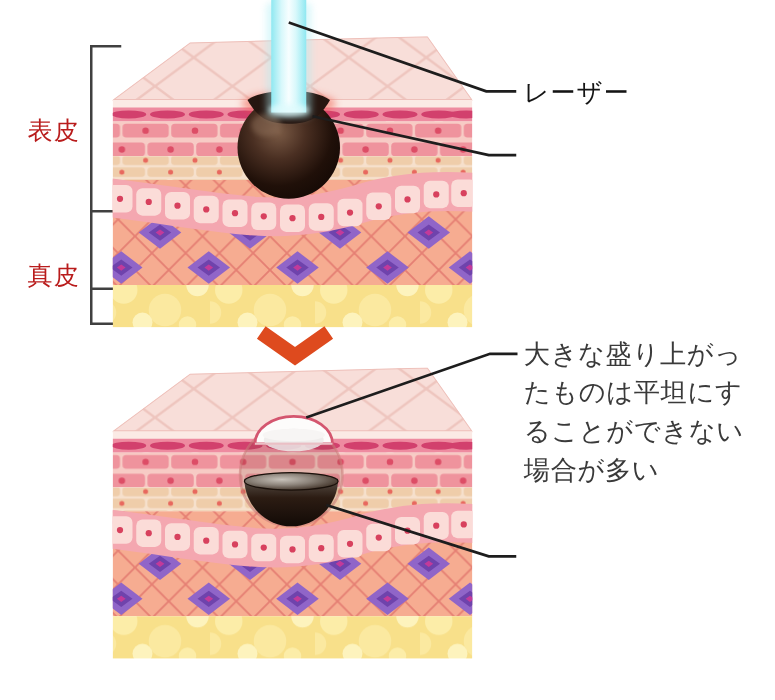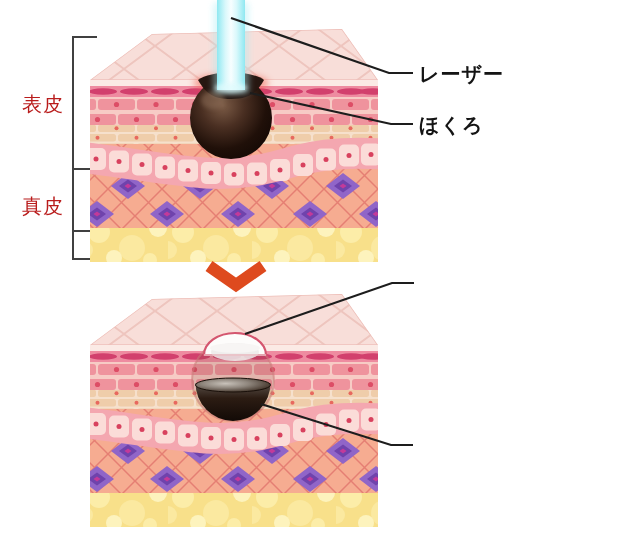--- a/index.html
+++ b/index.html
@@ -4,21 +4,21 @@
 <style>
   html,body{margin:0;padding:0;background:#ffffff;}
   .stage{
     position:relative;width:620px;height:560px;background:#ffffff;overflow:hidden;
     font-family:"DejaVu Sans",sans-serif;
   }
   .stage svg{position:absolute;left:0;top:0;}
   .lbl{position:absolute;color:#b91c1c;white-space:pre-line;}
   .layer-lbl{font-size:20px;line-height:24px;letter-spacing:1px;}
   .sub-lbl{line-height:23px;}
-  .callout{font-size:20px;font-weight:bold;color:#141414;letter-spacing:1px;}
+  .callout{font-size:20px;font-weight:normal;color:#141414;letter-spacing:1px;}
   .note{font-size:21px;line-height:31px;color:#3a3a3a;letter-spacing:0.5px;}
 </style>
 </head>
 <body>
 
 <div class="stage">
 
 <svg width="620" height="560" viewBox="0 0 620 560">
   <defs>
     <filter id="blur3" x="-50%" y="-50%" width="200%" height="200%">
@@ -203,19 +203,22 @@
     <ellipse cx="235" cy="352" rx="24" ry="9" fill="#eceae9" opacity="0.85"></ellipse>
     <ellipse cx="235" cy="348" rx="25" ry="5" fill="#f7f5f4"></ellipse>
     <path d="M204,355 L266,355" stroke="#eabfc5" stroke-width="1.5"></path>
   </g>
 
   <path d="M245,334 L392,283 L414,283" fill="none" stroke="#1d1d1d" stroke-width="2.2"></path>
   <path d="M261,404 L391,445 L413,445" fill="none" stroke="#1d1d1d" stroke-width="2.2"></path>
 </svg>
 
 <div class="lbl layer-lbl" style="left:22px;top:92px;">表皮</div>
-<div class="lbl layer-lbl" style="left:22px;top:194px;">真皮</div>
+<div class="lbl layer-lbl" style="left:22px;top:208px;">真皮</div>
 
 <div class="lbl callout" style="left:419px;top:61px;">レーザー</div>
-<div class="lbl callout" style="left:419px;top:112px;">ほくろ</div>
-
+
+<div class="lbl note" style="left:419px;top:268px;">大きな盛り上がっ
+たものは平坦にす
+ることができない
+場合が多い</div>
 
 </div>
 
 </body></html>

